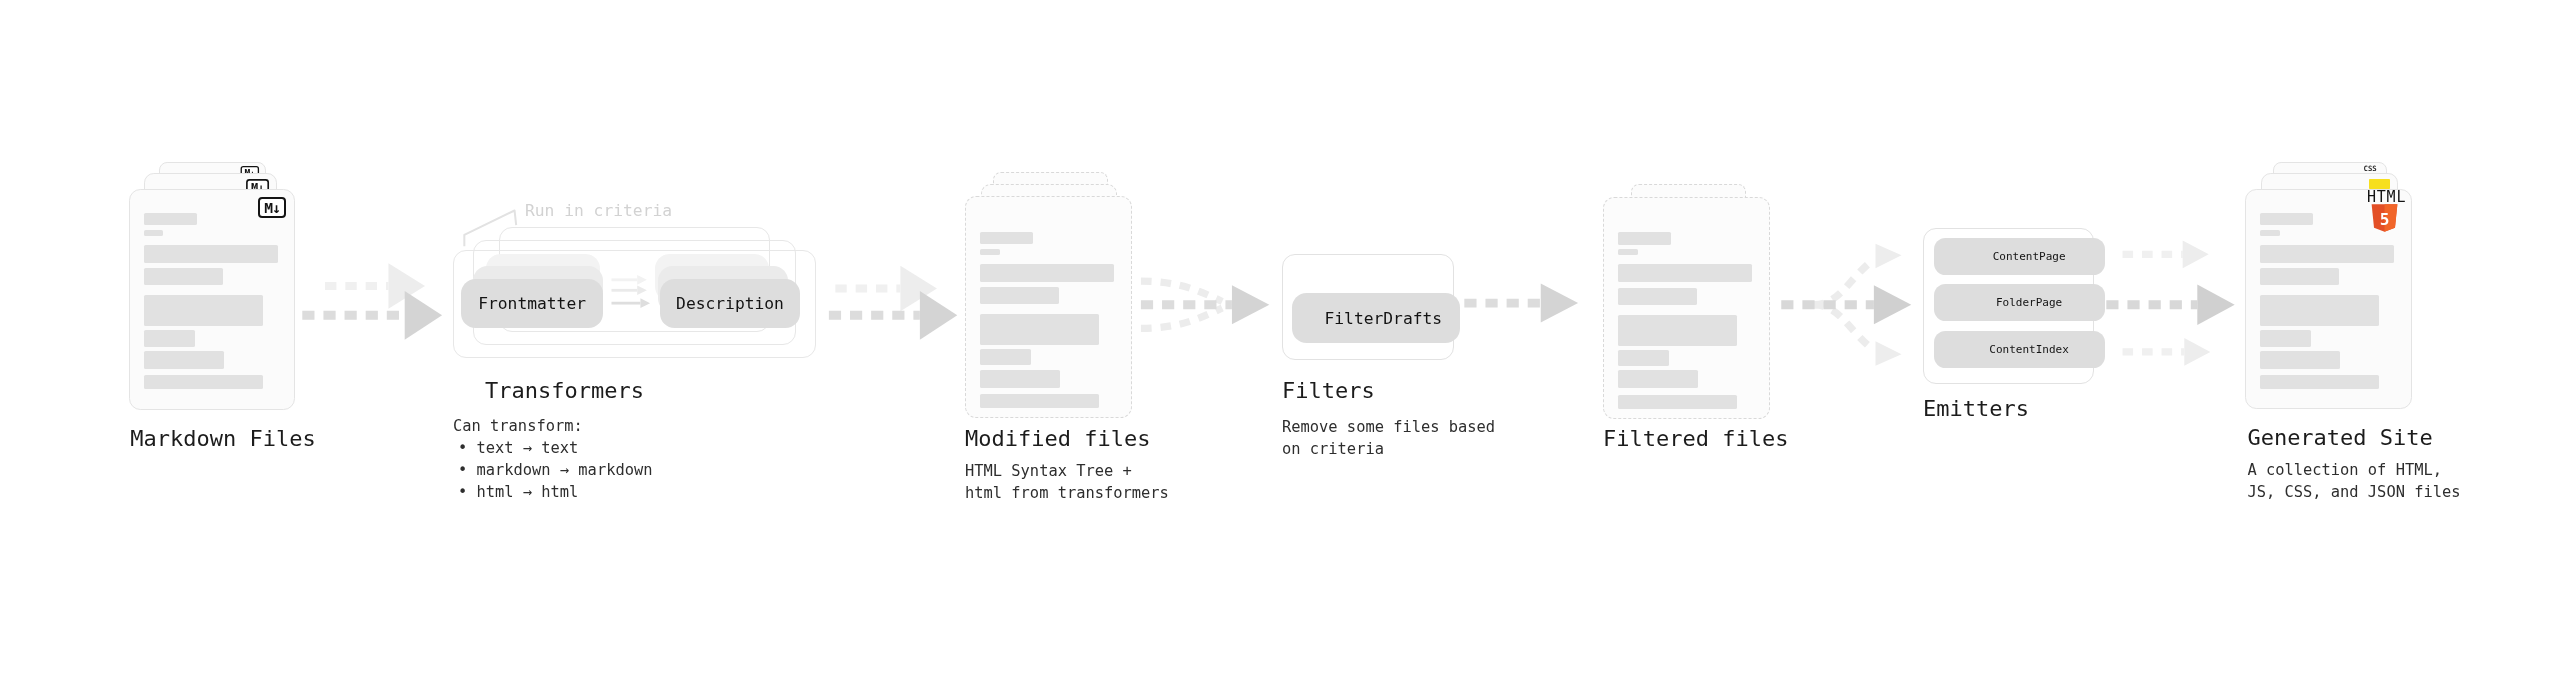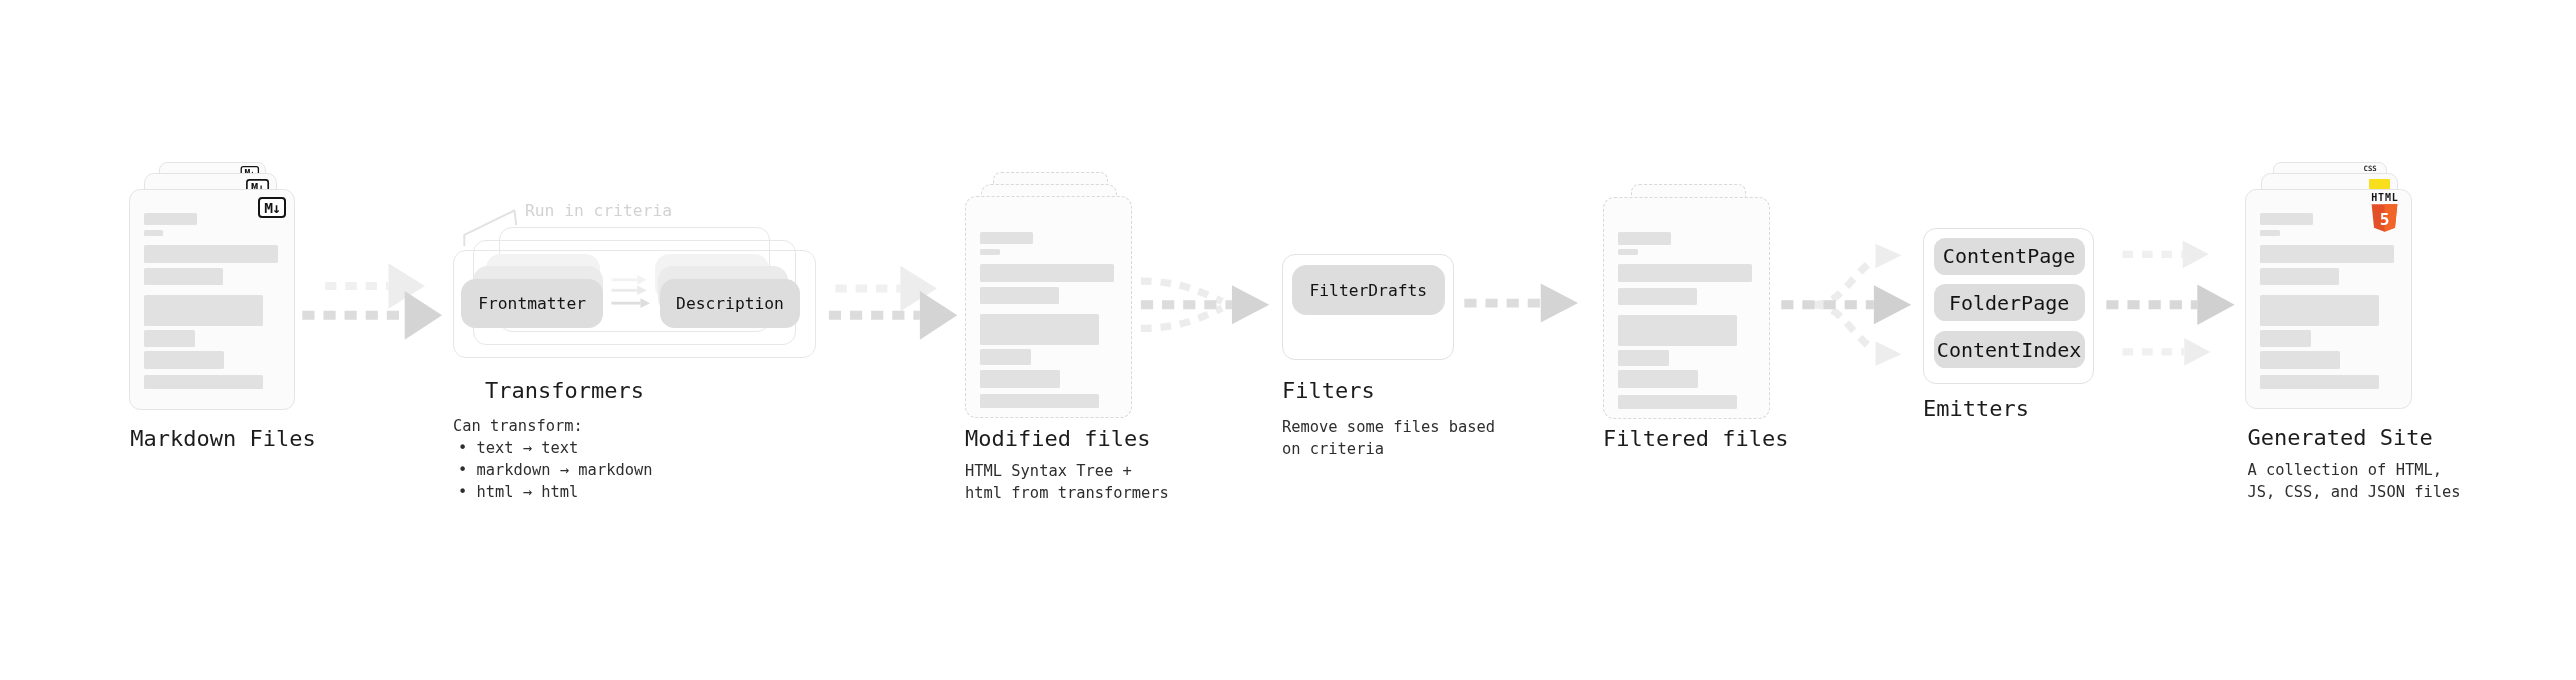--- a/index.html
+++ b/index.html
@@ -28,29 +28,29 @@
   .annotation{position:absolute;font-size:16.3px;color:#d2d2d2;white-space:nowrap;}
 
   
   .tbox{position:absolute;border:1.6px solid #e7e7e7;border-radius:13px;box-sizing:border-box;background:transparent;}
   .obox{position:absolute;border:1.6px solid #e2e2e2;border-radius:13px;box-sizing:border-box;background:#fff;}
   .pill{position:absolute;background:#dddddd;border-radius:14.6px;display:flex;align-items:center;
         justify-content:center;font-size:16.3px;color:#131313;white-space:nowrap;}
   .ghost{position:absolute;border-radius:14.6px;}
   .g1{background:#ebebeb;}
   .g2{background:#f3f3f3;}
-  .pill.sm{border-radius:11.4px;font-size:20px;}
+  .pill.sm{border-radius:11.4px;font-size:11px;padding-left:20px;}
 
   
   .css-badge{position:absolute;width:19.5px;text-align:center;}
   .css-word{font-size:7.3px;font-weight:bold;color:#2b2b2b;letter-spacing:0;line-height:7.3px;}
   .css-bar{height:3.3px;width:18px;margin:0.8px auto 0;border-radius:0.8px;}
   .js-badge{position:absolute;width:21px;height:9.8px;border-radius:0.8px;}
   .html5-logo{position:absolute;width:36px;text-align:center;}
-  .html5-word{font-size:10px;font-weight:bold;color:#141414;letter-spacing:0.8px;line-height:9.8px;}
+  .html5-word{font-size:15px;font-weight:normal;color:#141414;letter-spacing:0.8px;line-height:9.8px;}
 </style>
 </head>
 <body>
 
 <div class="canvas">
 
   <svg class="arrows" viewBox="0 0 3170 838">
 
     <g>
       <line x1="400" y1="352" x2="478" y2="352" stroke="#f0f0f0" stroke-width="10" stroke-dasharray="14 11"></line>
@@ -169,21 +169,21 @@
       </div>
     <div class="label" style="left:0;top:254px;">Modified files</div>
     <div class="desc" style="left:0;top:288px;">
       <div>HTML Syntax Tree +</div>
       <div>html from transformers</div>
     </div>
   </div>
 
   <div class="node" style="left:1282px;top:254px;width:211px;height:244px;">
     <div class="obox" style="left:0;top:0;width:172px;height:106px;"></div>
-    <div class="pill" style="left:9.8px;top:11px;width:153px;height:50px;">FilterDrafts</div>
+    <div class="pill" style="left:9.8px;top:39px;width:153px;height:50px;padding-left:15px;">FilterDrafts</div>
     <div class="label" style="left:0;top:124px;">Filters</div>
     <div class="desc" style="left:0;top:162px;">
       <div>Remove some files based</div>
       <div>on criteria</div>
     </div>
   </div>
 
   <div class="node" style="left:1603px;top:184px;width:211px;height:325px;">
     <div class="card dashed" style="left:28.4px;top:0;width:115px;height:195px;border-radius:8.1px;"></div>
     <div class="card dashed" style="left:0;top:13px;width:167px;height:222px;padding-top:11.4px;">

